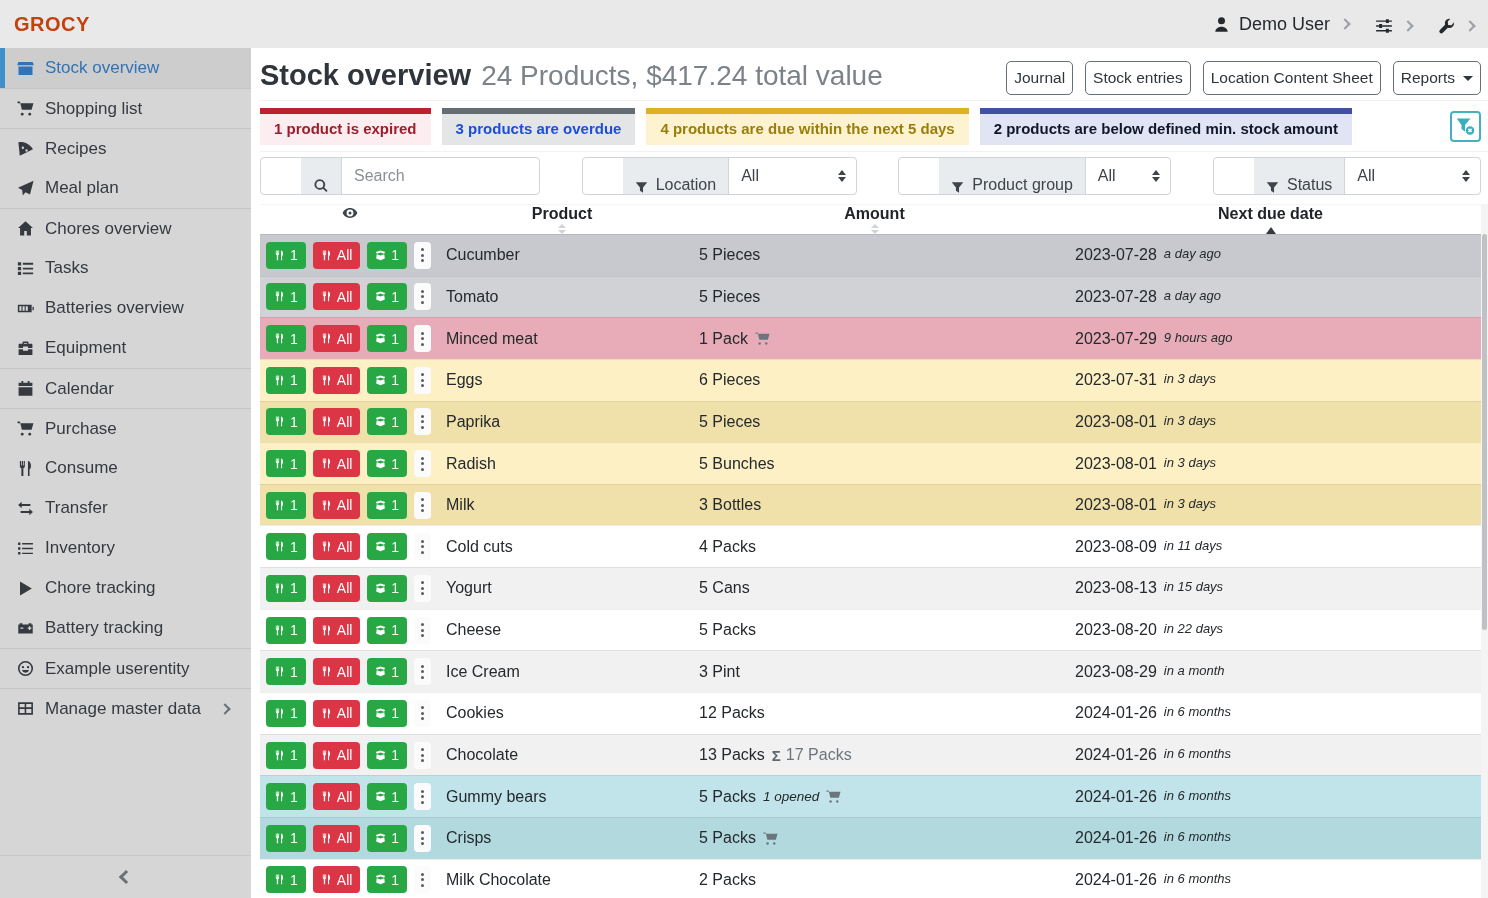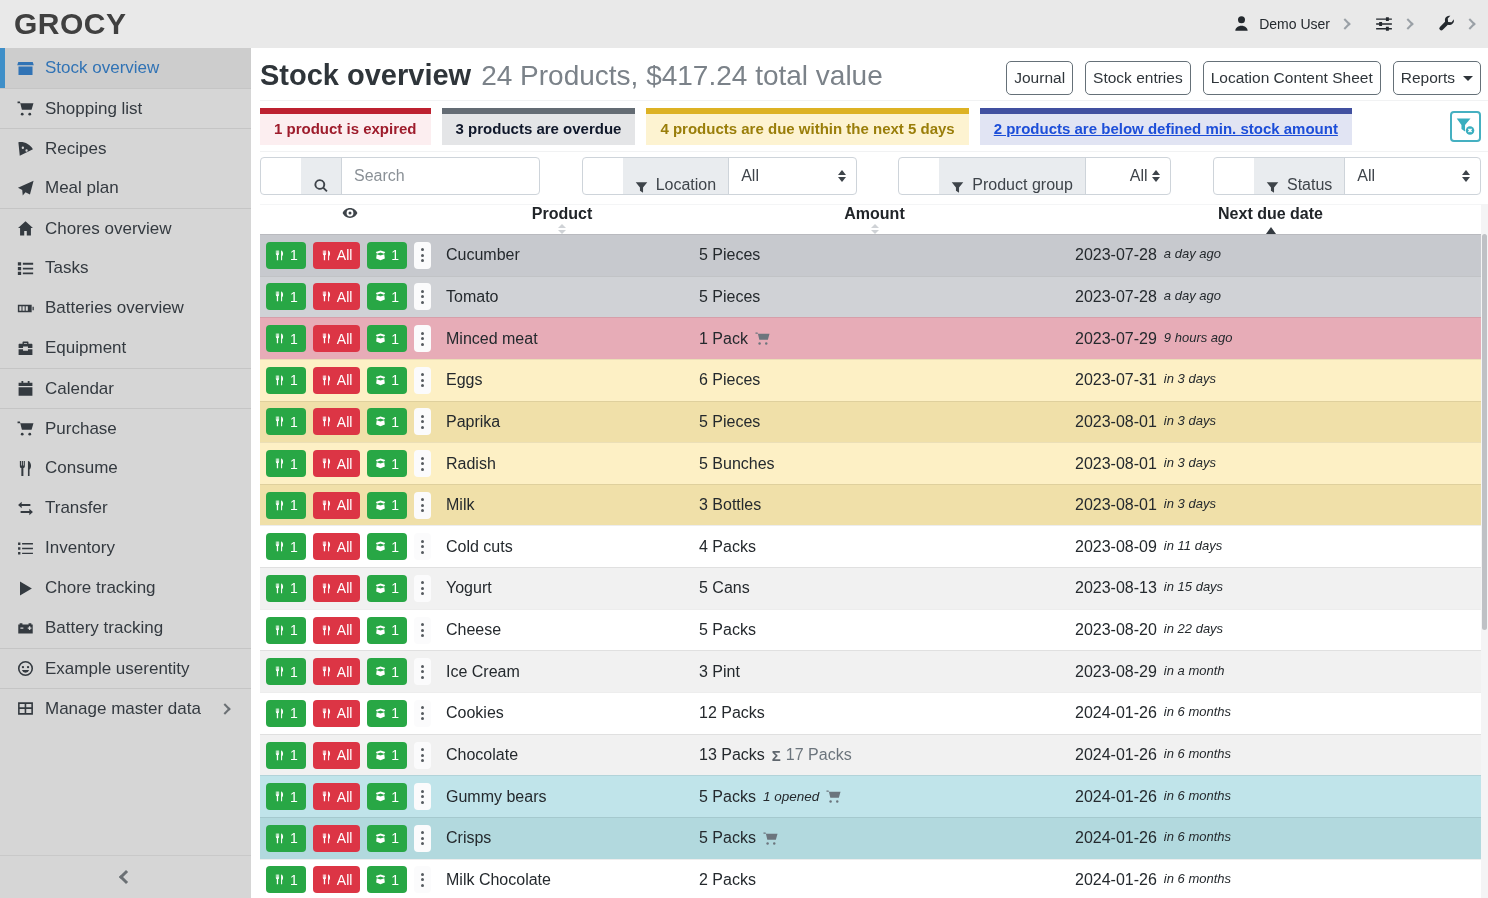--- a/index.html
+++ b/index.html
@@ -2,22 +2,22 @@
 <html><head>
 <meta charset="utf-8">
 <style>
   html,body{margin:0;padding:0;width:1488px;height:898px;overflow:hidden;background:#fff;
     font-family:"Liberation Sans","DejaVu Sans",sans-serif;color:#24292d;}
   *{box-sizing:border-box;}
   .ic{display:inline-flex;align-items:center;justify-content:center;line-height:0;}
 
   
   .topbar{height:48px;background:#e9e9e9;display:flex;align-items:center;justify-content:space-between;padding:0 14px;}
-  .logo{font-size:30px;font-weight:800;color:#404040;letter-spacing:.5px;cursor:pointer;}
-  .top-right{display:flex;align-items:flex-start;gap:26px;font-size:14px;color:#24292e;}
+  .logo{font-size:20px;font-weight:800;color:#c2410c;letter-spacing:.5px;cursor:pointer;}
+  .top-right{display:flex;align-items:flex-end;gap:26px;font-size:18px;color:#24292e;}
   .menu-item{display:flex;align-items:center;gap:9px;cursor:pointer;}
   .chev-r{width:8px;height:8px;border-top:2px solid #9aa0a6;border-right:2px solid #9aa0a6;transform:rotate(45deg);margin-left:2px;}
 
   
   .shell{display:flex;height:850px;}
   .sidebar{width:251px;background:#d6d6d6;position:relative;flex:none;}
   .side-item{height:40px;display:flex;align-items:center;gap:10px;padding-left:15px;font-size:17px;color:#343a40;cursor:pointer;}
   .side-item.divider{border-top:1px solid #c5c5c5;}
   .side-item.active{background:#cdcdcd;border-left:5px solid #3f8fc8;padding-left:10px;color:#3173b5;}
   .side-item .ic{width:20px;}
@@ -284,23 +284,23 @@
           </button>
           <button class="tbtn">
             <span>Reports</span>
             <span class="caret-d"></span>
           </button>
         </div>
     </div>
 
     <div class="banners" id="banners">
         <div class="banner" style="border-top-color: rgb(189, 33, 48); background: rgb(252, 238, 240); color: rgb(158, 28, 44);">1 product is expired</div>
-        <div class="banner" style="border-top-color: rgb(100, 108, 116); background: rgb(228, 229, 231); color: #0f172a;">3 products are overdue</div>
+        <div class="banner" style="border-top-color: rgb(100, 108, 116); background: rgb(228, 229, 231); color: #1d4ed8;">3 products are overdue</div>
         <div class="banner" style="border-top-color: rgb(221, 178, 36); background: rgb(253, 243, 209); color: rgb(154, 126, 10);">4 products are due within the next 5 days</div>
-        <div class="banner" style="border-top-color: rgb(65, 80, 160); background: rgb(225, 228, 243); color: #1d4ed8; text-decoration: underline;">2 products are below defined min. stock amount</div>
+        <div class="banner" style="border-top-color: rgb(65, 80, 160); background: rgb(225, 228, 243); color: #0f172a;">2 products are below defined min. stock amount</div>
         <button class="clear-btn" style="color: rgb(57, 174, 191);">
           <span class="ic">
             <svg width="19" height="19" viewBox="0 0 16 16" fill="currentColor">
               <path d="M.6 1.2h11.6L7.6 6.7v5.6l-3-2.1V6.7z"></path>
               <circle cx="11.8" cy="11.3" r="3.6"></circle>
               <path d="M10.5 10l2.6 2.6M13.1 10l-2.6 2.6" stroke="#fff" stroke-width="1.2" fill="none"></path>
             </svg>
           </span>
         </button>
       </div>
@@ -325,21 +325,21 @@
               </span>
               <span>Location</span>
             </span>
             <div class="selbox">
               <span>All</span>
               <span class="updown">
                 <span class="u"></span>
                 <span class="d"></span>
               </span>
             </div>
-          </div><div class="igroup" style="width: 273px; gap: 32px;">
+          </div><div class="igroup" style="width: 273px;">
             <span class="prepend">
               <span class="ic">
                 <svg width="13" height="13" viewBox="0 0 16 16" fill="currentColor">
                   <path d="M.9 1.6h14.2L9.9 7.9v6.5L6.1 12V7.9z"></path>
                 </svg>
               </span>
               <span>Product group</span>
             </span>
             <div class="selbox">
               <span>All</span>

